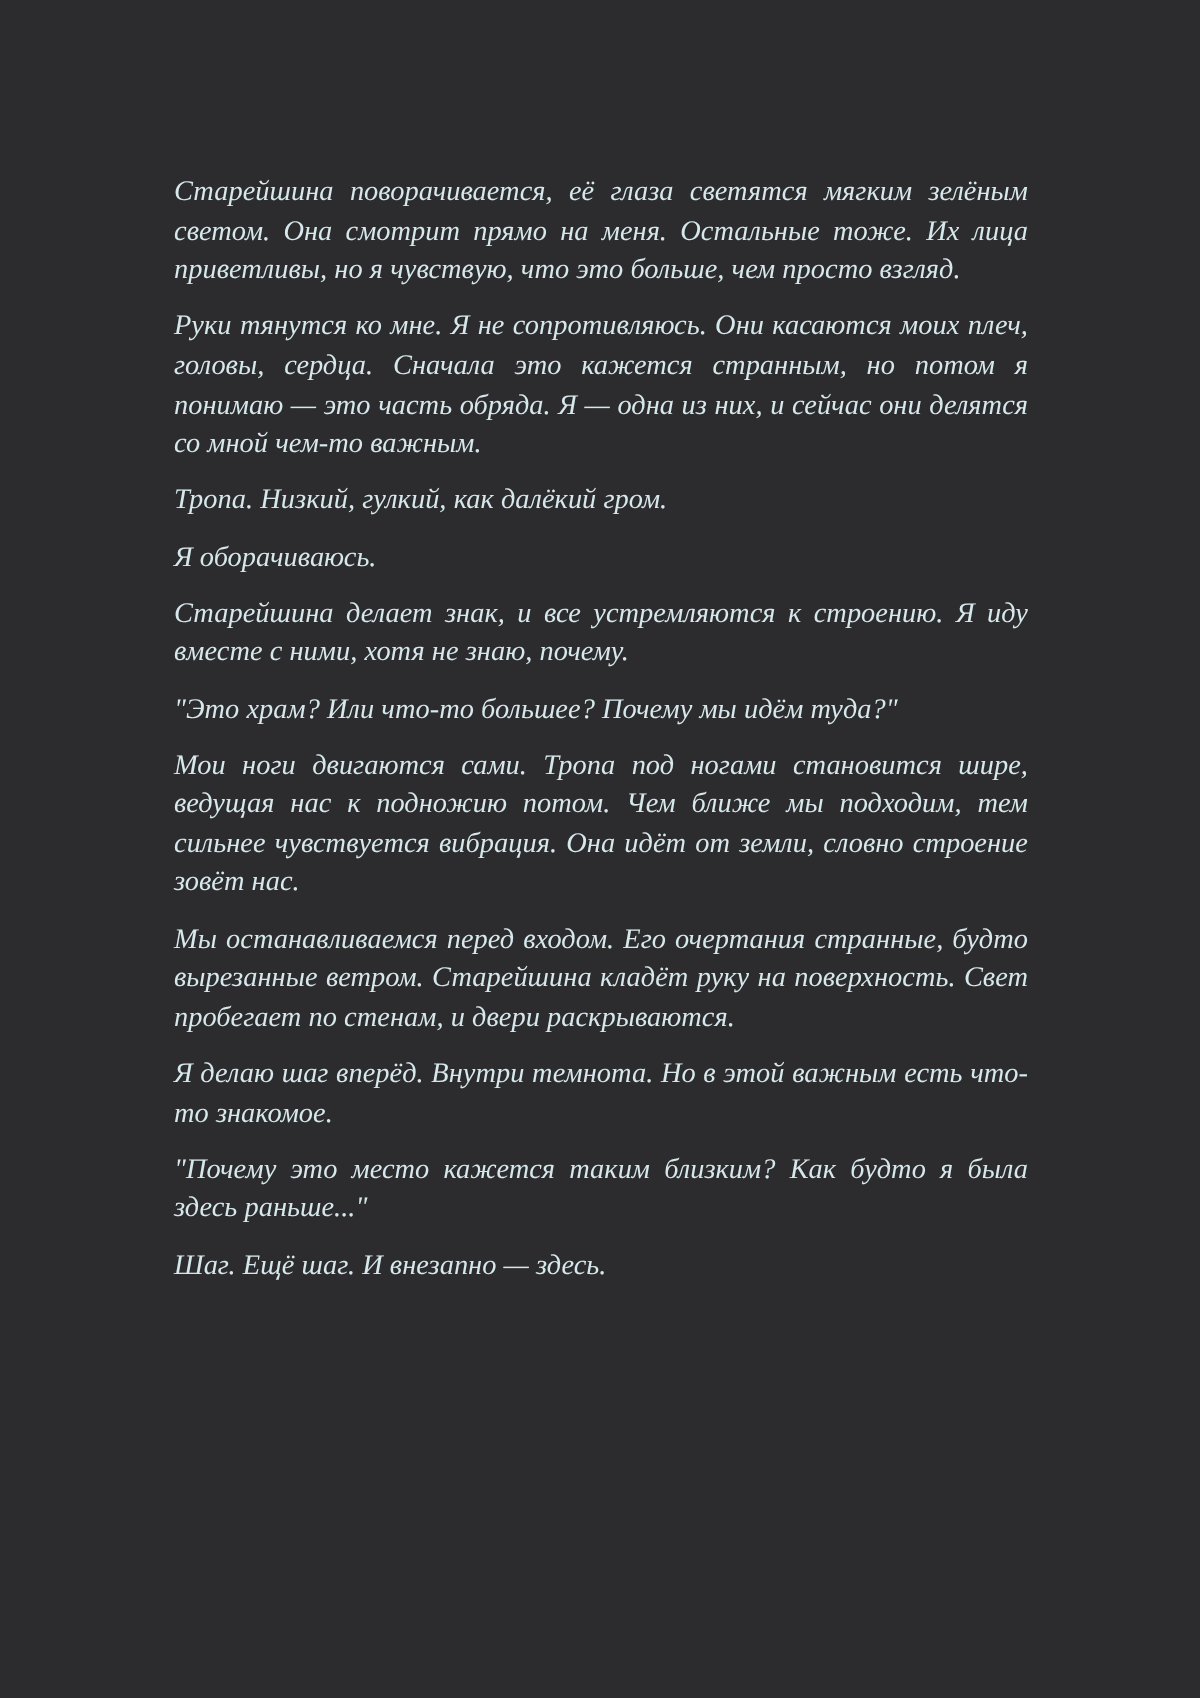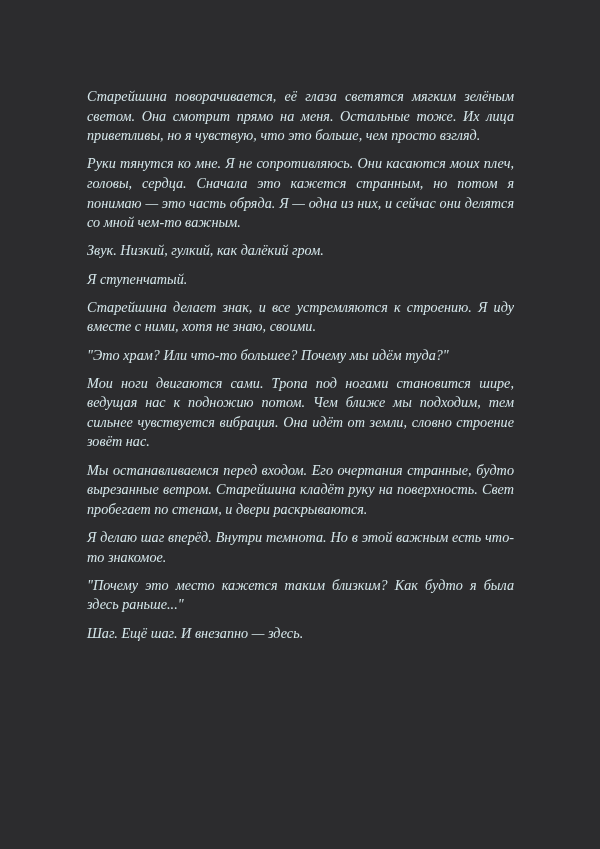--- a/index.html
+++ b/index.html
@@ -30,22 +30,22 @@
     margin: 0 0 8.6px 0;
     letter-spacing: 0.02px;
   }
 </style>
 </head>
 <body>
 
 <div class="page">
   <p class="para">Старейшина поворачивается, её глаза светятся мягким зелёным светом. Она смотрит прямо на меня. Остальные тоже. Их лица приветливы, но я чувствую, что это больше, чем просто взгляд.</p>
   <p class="para">Руки тянутся ко мне. Я не сопротивляюсь. Они касаются моих плеч, головы, сердца. Сначала это кажется странным, но потом я понимаю — это часть обряда. Я — одна из них, и сейчас они делятся со мной чем-то важным.</p>
-  <p class="para">Звук. Низкий, гулкий, как далёкий гром.</p>
-  <p class="para">Я ступенчатый.</p>
-  <p class="para">Старейшина делает знак, и все устремляются к строению. Я иду вместе с ними, хотя не знаю, своими.</p>
+  <p class="para">Тропа. Низкий, гулкий, как далёкий гром.</p>
+  <p class="para">Я оборачиваюсь.</p>
+  <p class="para">Старейшина делает знак, и все устремляются к строению. Я иду вместе с ними, хотя не знаю, почему.</p>
   <p class="para">"Это храм? Или что-то большее? Почему мы идём туда?"</p>
   <p class="para">Мои ноги двигаются сами. Тропа под ногами становится шире, ведущая нас к подножию потом. Чем ближе мы подходим, тем сильнее чувствуется вибрация. Она идёт от земли, словно строение зовёт нас.</p>
   <p class="para">Мы останавливаемся перед входом. Его очертания странные, будто вырезанные ветром. Старейшина кладёт руку на поверхность. Свет пробегает по стенам, и двери раскрываются.</p>
   <p class="para">Я делаю шаг вперёд. Внутри темнота. Но в этой важным есть что-то знакомое.</p>
   <p class="para">"Почему это место кажется таким близким? Как будто я была здесь раньше..."</p>
   <p class="para">Шаг. Ещё шаг. И внезапно — здесь.</p>
 </div>
 
 </body></html>

